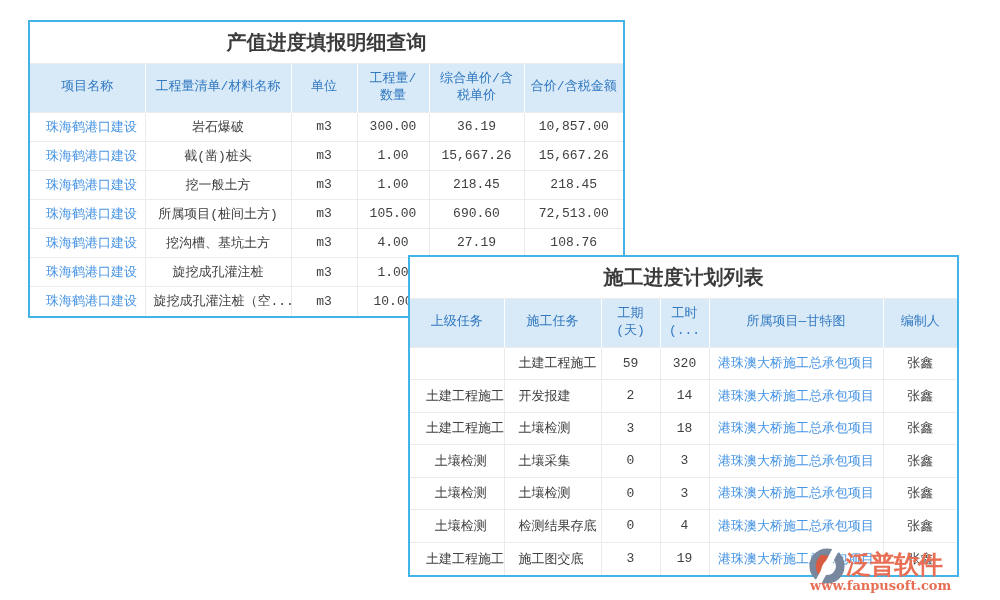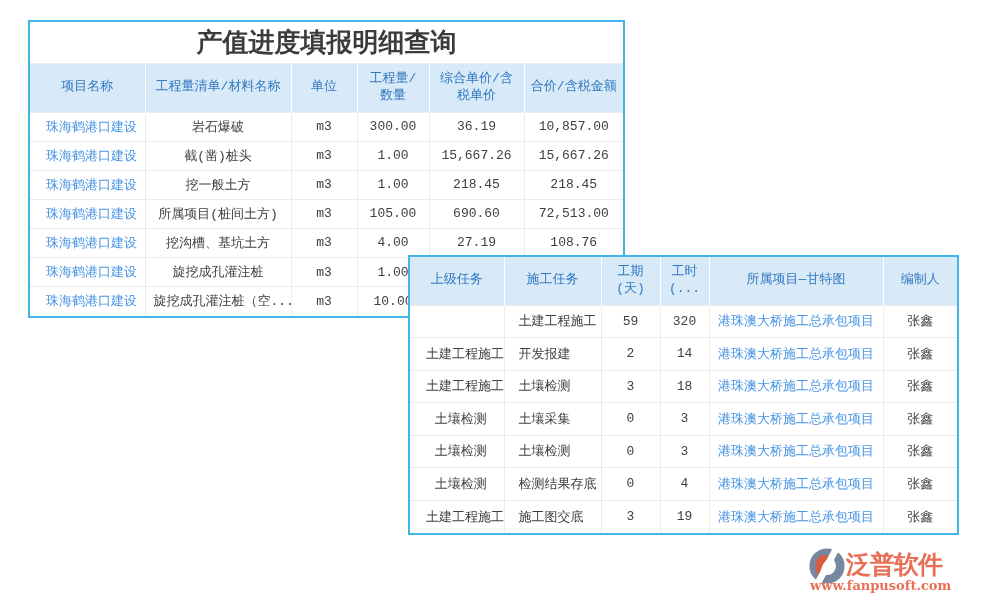--- a/index.html
+++ b/index.html
@@ -2,21 +2,21 @@
 <html><head>
 <meta charset="utf-8">
 <style>
   * { margin:0; padding:0; box-sizing:border-box; }
   html,body { width:1000px; height:600px; background:#ffffff; overflow:hidden; position:relative;
     font-family:"DejaVu Sans","Liberation Sans",sans-serif; }
   .panel { position:absolute; background:#ffffff; border:2px solid #42b4e8; }
   .panel1 { left:28px; top:20px; width:597px; z-index:1; }
   .panel2 { left:408px; top:255px; width:551px; z-index:2; }
   .panel-title { height:42px; display:flex; align-items:center; justify-content:center;
-    font-size:26px; font-weight:bold; color:#3b3b3b; border-bottom:1px solid #ececec; }
+    font-size:20px; font-weight:bold; color:#3b3b3b; border-bottom:1px solid #ececec; }
   table { width:100%; border-collapse:collapse; table-layout:fixed;font-family:Liberation Mono, monospace; }
   th { background:#d8e9f8; color:#3279c0; font-weight:normal; font-size:13px; height:48px;
     text-align:center; vertical-align:middle; border-left:1px solid #ffffff;
     white-space:pre-line; line-height:1.3; overflow:hidden; }
   th:first-child { border-left:none; }
   td { font-size:13px; color:#404040; text-align:center; vertical-align:middle;
     border-top:1px solid #ebebeb; border-left:1px solid #ebebeb; padding:0 8px;
     white-space:nowrap; overflow:hidden; }
   td:first-child { border-left:none;padding-left:16px; }
   .panel1 td { height:29.1px; }
@@ -113,20 +113,21 @@
           <td class="al-c">m3</td>
           <td class="al-r">10.00</td>
           <td class="al-r"></td>
           <td class="al-r"></td>
         </tr>
       </tbody>
   </table>
 </section>
 
 <section class="panel panel2">
+  <div class="panel-title">施工进度计划列表</div>
   <table>
     <colgroup>
       <col style="width:94px">
         <col style="width:97px">
         <col style="width:59px">
       <col style="width:49px">
         <col style="width:174px">
         <col style="width:74px">
     </colgroup>
     <thead>

